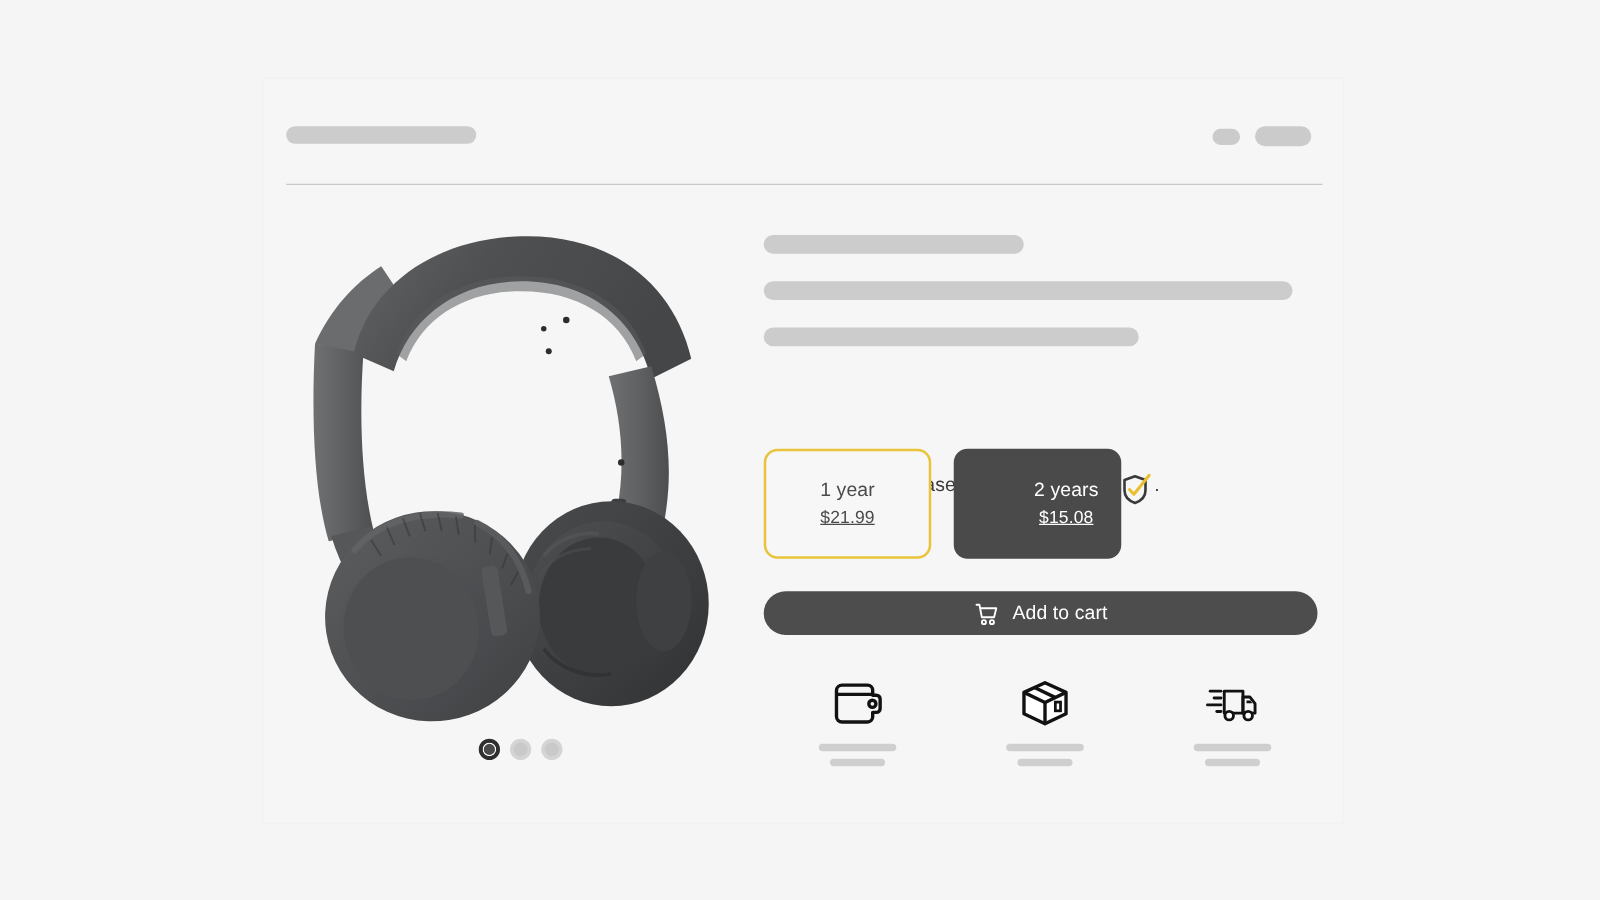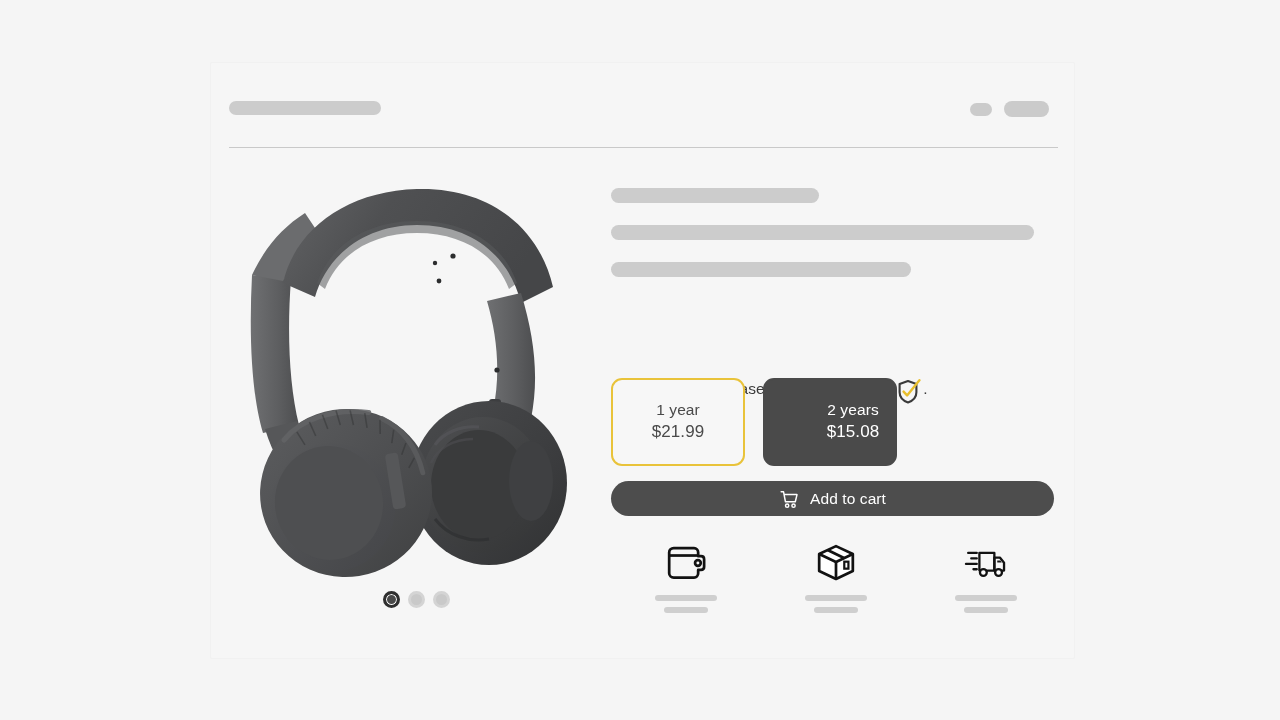--- a/index.html
+++ b/index.html
@@ -213,35 +213,35 @@
     box-sizing: border-box;
     display: flex;
     flex-direction: column;
     align-items: center;
     justify-content: center;
     cursor: pointer;
     background: #f7f7f7;
     border: 2.5px solid #e9c33a;
     color: #4a4a4a;
     line-height: 1.35;
-    margin-top: 19px;
   }
   .plan.selected {
     background: #4a4a4a;
     border: 2.5px solid #4a4a4a;
     color: #ffffff;
     padding-left: 46px;
   }
   .plan-duration {
     font-size: 15.5px;
     letter-spacing: 0.1px;
   }
   .plan-price {
-    font-size: 17px;
+    font-size: 14px;
     letter-spacing: 0.1px;
+    text-decoration: underline;
   }
 
   
   .add-to-cart {
     position: absolute;
     left: 400px;
     top: 410px;
     width: 443px;
     height: 35px;
     border-radius: 18px;
@@ -249,21 +249,20 @@
     color: #ffffff;
     border: none;
     display: flex;
     align-items: center;
     justify-content: center;
     gap: 10px;
     cursor: pointer;
     font-family: "Liberation Sans", sans-serif;
     font-size: 15.5px;
     letter-spacing: 0.1px;
-    margin-top: 8px;
   }
   .cart-icon {
     display: inline-block;
     width: 21px;
     height: 21px;
     position: relative;
     top: 1px;
   }
 
   

